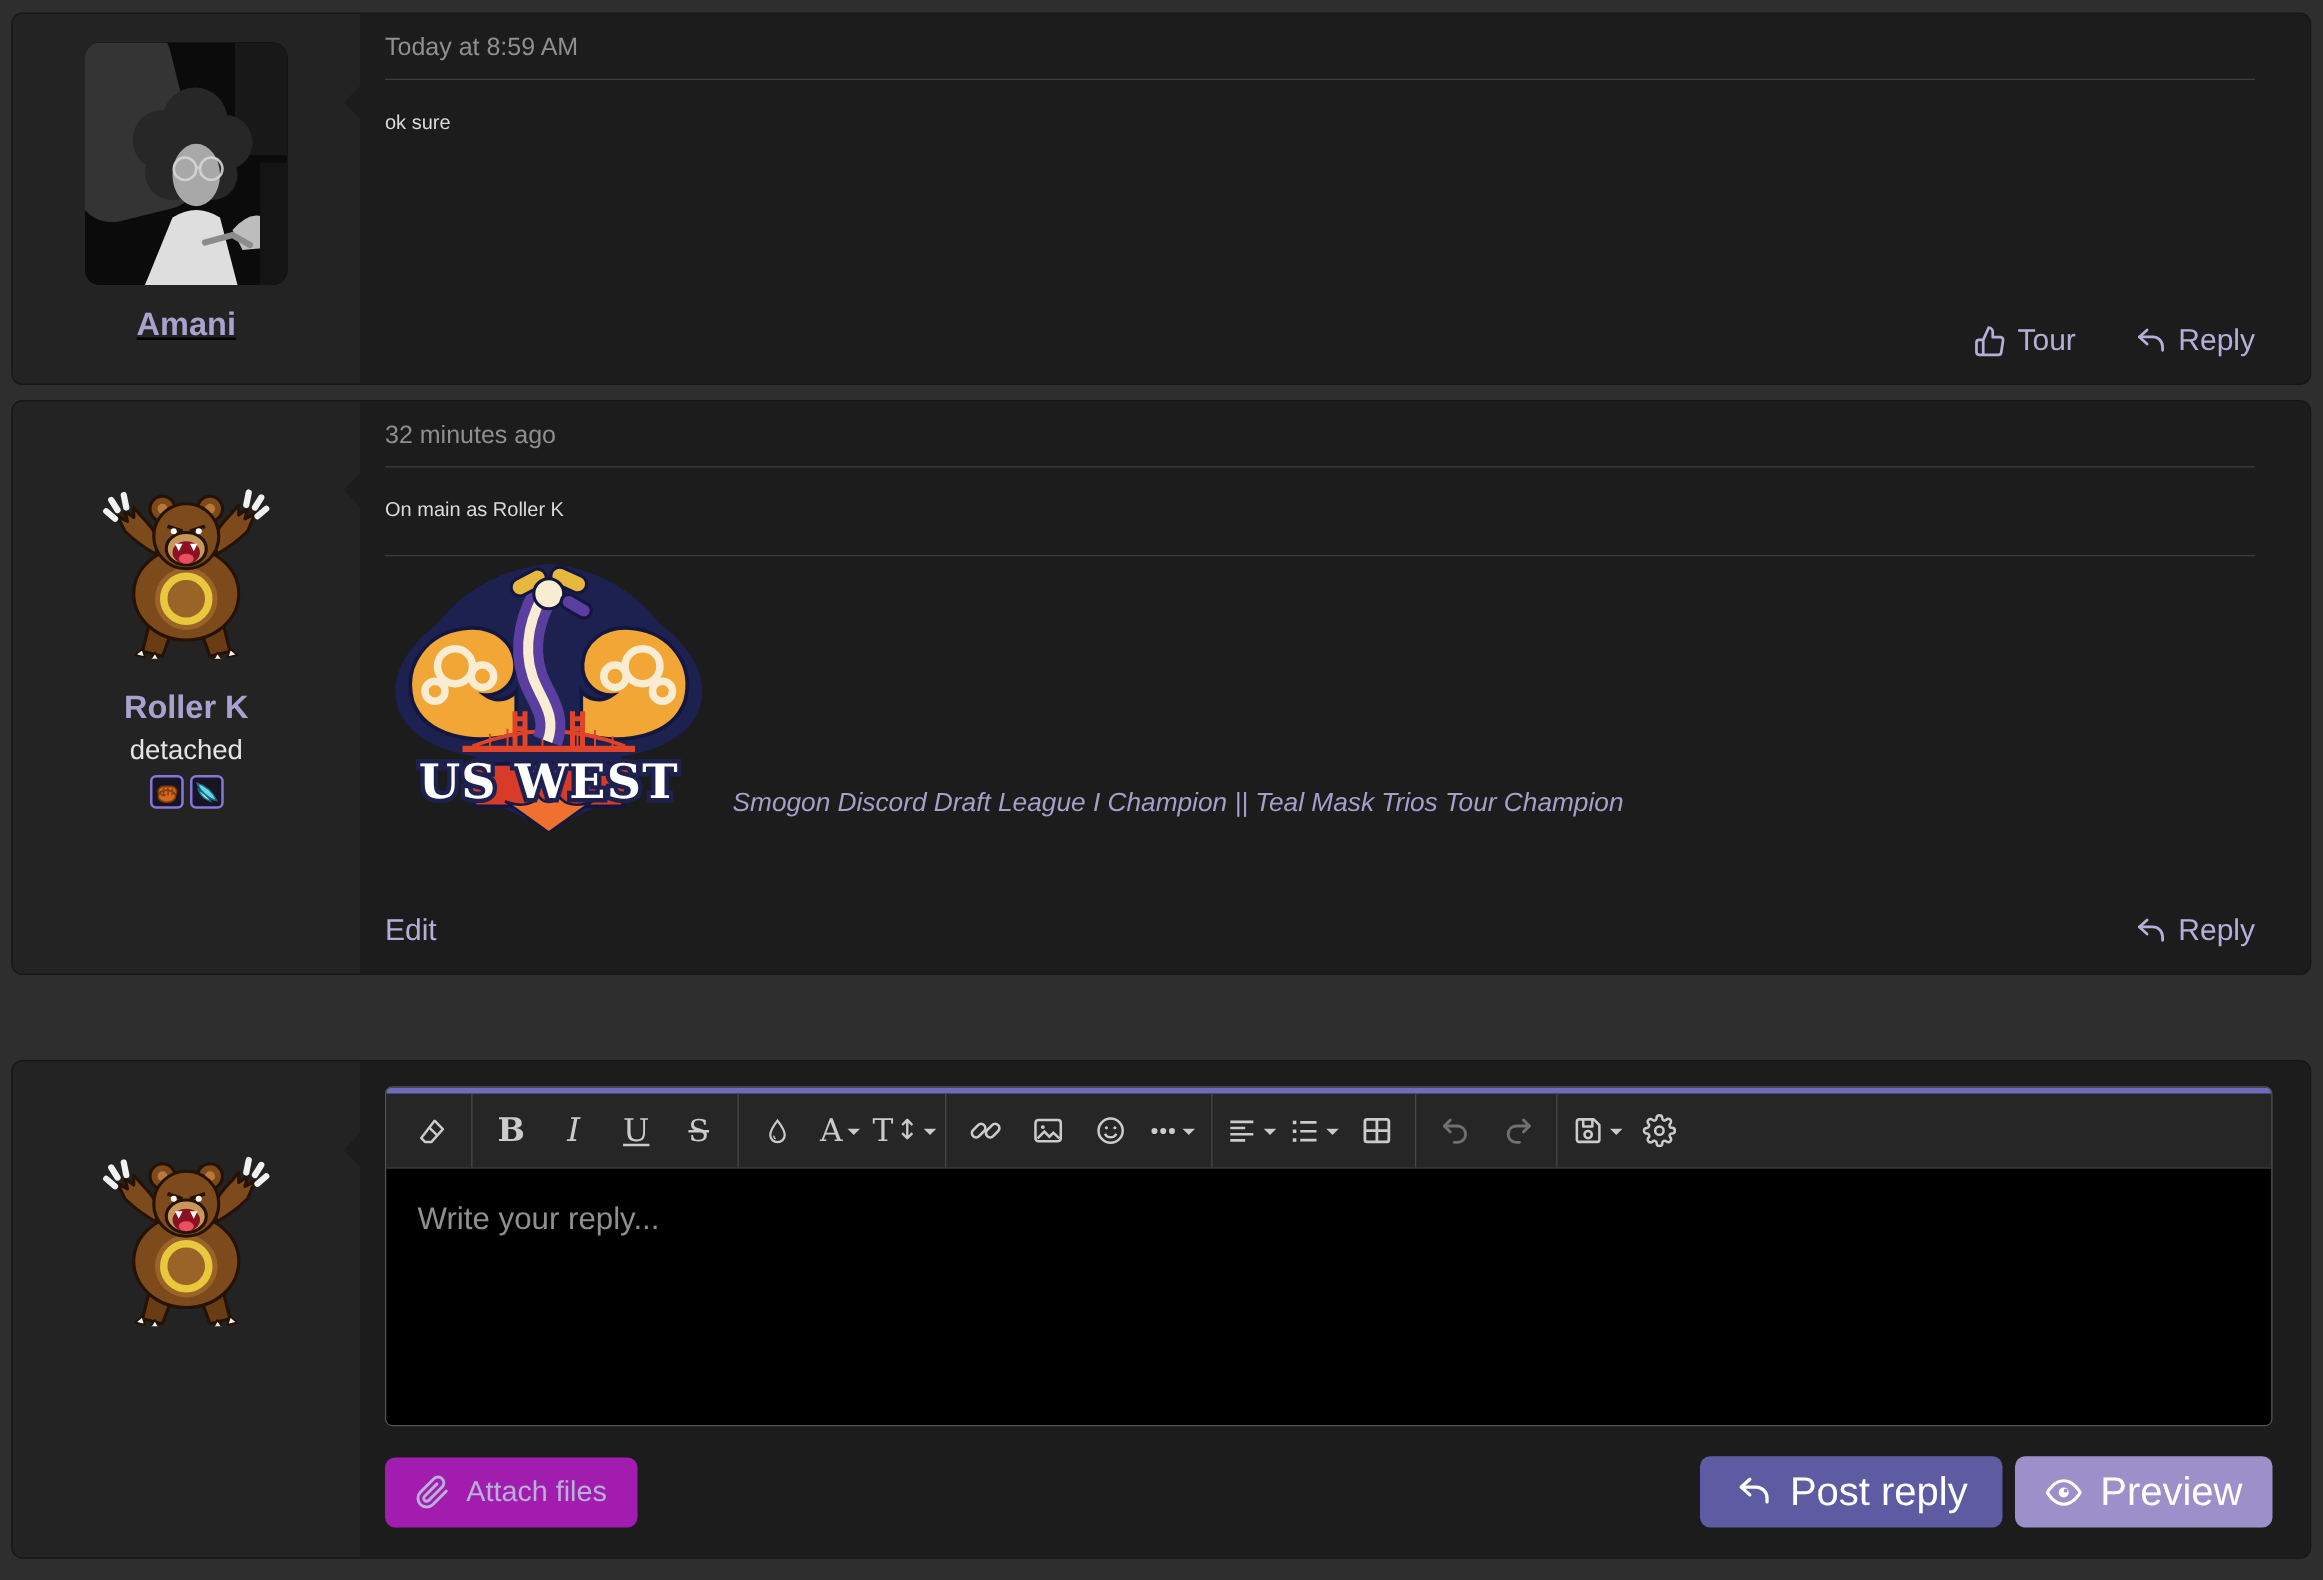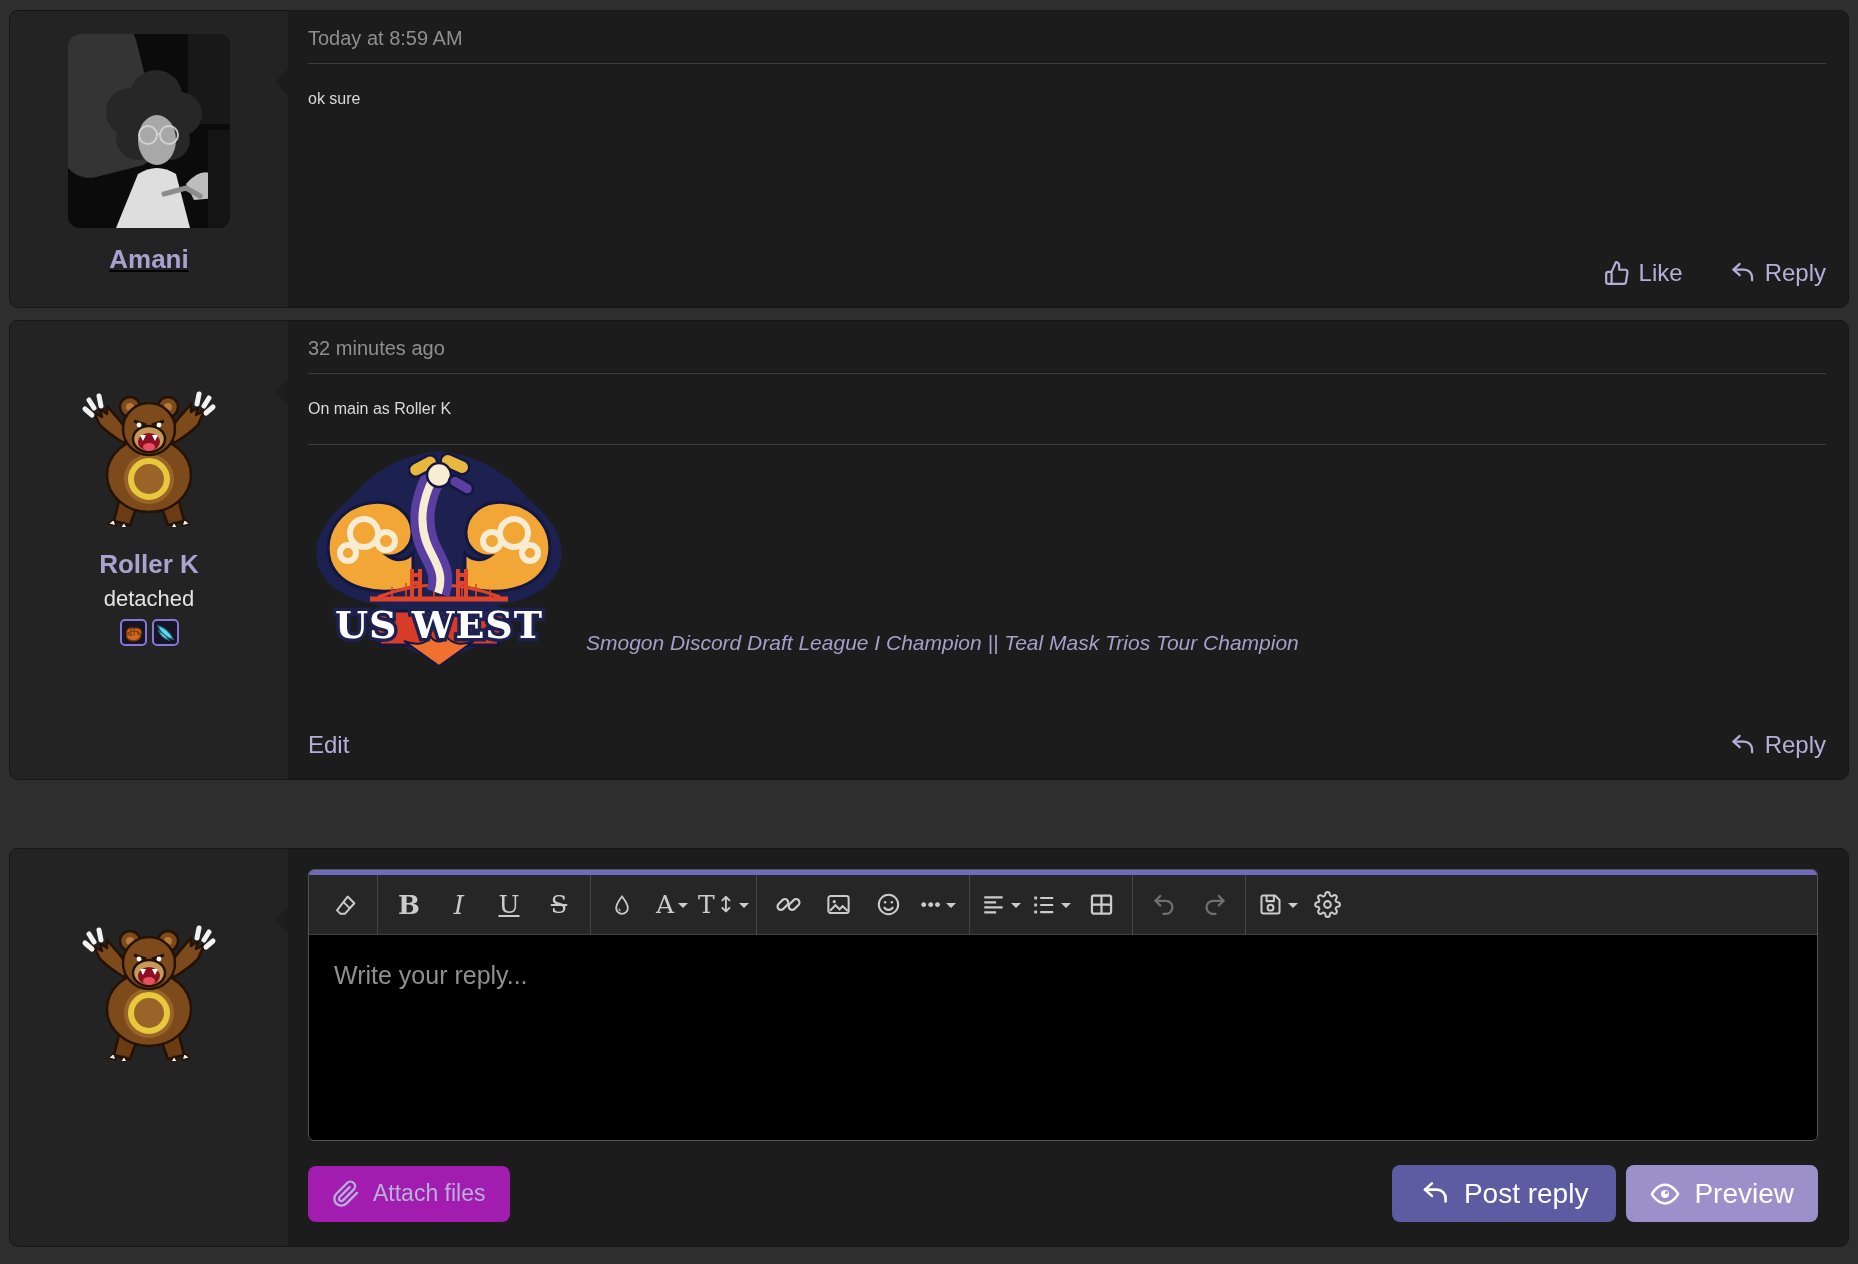--- a/index.html
+++ b/index.html
@@ -16,21 +16,21 @@
   .post-2 .cell-user { padding-top:66px; }
   .editor-post .cell-user { padding-top:72px; }
 
   .avatar-photo { width:162px; height:194px; border-radius:12px; overflow:hidden; background:#0b0b0b; }
   .username { margin-top:16px; font-size:26px; font-weight:bold; color:#a9a2cf; cursor:pointer; }
   .post-2 .username { margin-top:18px; }
   .user-title { margin-top:6px; font-size:22px; color:#e4e4e4; }
   .badge-row { margin-top:7px; display:flex; gap:5px; }
   .badge { width:27px; height:27px; border:2px solid #8678d8; border-radius:5px; background:#181424; display:flex; align-items:center; justify-content:center; }
 
-  .cell-msg { flex:1; position:relative; background:#1c1c1c; padding:16px 22px 20px 20px; display:flex; flex-direction:column; }
+  .cell-msg { flex:1; position:relative; background:#1c1c1c; padding:16px 44px 20px 20px; display:flex; flex-direction:column; }
   .cell-msg::before { content:""; position:absolute; left:0; top:58px; border-style:solid; border-width:13px 13px 13px 0; border-color:transparent #1c1c1c transparent transparent; margin-left:-13px; }
   .msg-header { font-size:20px; color:#8f8f8f; padding-bottom:13px; border-bottom:1px solid #3d3d3d; cursor:pointer; }
   .msg-body { font-size:16px; color:#dadada; margin-top:26px; }
   .msg-footer { margin-top:auto; display:flex; justify-content:flex-end; align-items:center; gap:46px; }
   .msg-footer-split { justify-content:space-between; }
   .action { display:flex; align-items:center; gap:9px; color:#b6aed9; font-size:24px; cursor:pointer; }
   .edit-link { color:#b6aed9; font-size:24px; cursor:pointer; }
 
   .sig-divider { border-top:1px solid #3d3d3d; margin-top:26px; }
   .sig-row { display:flex; align-items:flex-end; gap:16px; }
@@ -55,21 +55,21 @@
   .crt { width:0; height:0; border:5px solid transparent; border-top-color:#cbcbcb; margin-top:6px; }
   .dots { letter-spacing:1px; font-size:17px; color:#cbcbcb; font-weight:bold; }
   .dim svg { opacity:0.45; }
 
   .reply-input { background:#000000; height:205px; padding:26px 25px; cursor:text; }
   .placeholder { font-size:25px; color:#8f8f8f; }
 
   .editor-actions { margin-top:24px; display:flex; justify-content:space-between; align-items:center; }
   .attach-btn { background:#a21caf; border-radius:8px; height:56px; padding:0 24px; display:flex; align-items:center; gap:13px; color:#b7b0d9; font-size:23px; cursor:pointer; }
   .right-btns { display:flex; gap:10px; }
-  .btn { border-radius:8px; height:57px; display:flex; align-items:center; gap:14px; color:#ffffff; font-size:28px; cursor:pointer; }
+  .btn { border-radius:8px; height:57px; display:flex; align-items:center; gap:14px; color:#ffffff; font-size:32px; cursor:pointer; }
   .post-reply-btn { background:#5d5ba2; padding:0 28px; }
   .preview-btn { background:#9b90c9; padding:0 24px; }
 </style>
 </head>
 <body>
 
 <div class="wrap">
 
   <article class="post post-1">
     <aside class="cell-user">
@@ -101,21 +101,21 @@
       <div class="username">Amani</div>
     </aside>
     <div class="cell-msg">
       <div class="msg-header">Today at 8:59 AM</div>
       <div class="msg-body">ok sure</div>
       <div class="msg-footer">
         <span class="action">
           <svg width="26" height="26" viewBox="0 0 24 24" fill="none" stroke="#b6aed9" stroke-width="2" stroke-linecap="round" stroke-linejoin="round">
             <path d="M14 9V5a3 3 0 0 0-3-3l-4 9v11h11.28a2 2 0 0 0 2-1.7l1.38-9a2 2 0 0 0-2-2.3zM7 22H4a2 2 0 0 1-2-2v-7a2 2 0 0 1 2-2h3"></path>
           </svg>
-          <span>Like</span>
+          <span>Tour</span>
         </span>
         <span class="action">
           <svg width="27" height="27" viewBox="0 0 24 24" fill="none" stroke="#b6aed9" stroke-width="2" stroke-linecap="round" stroke-linejoin="round">
             <path d="M9.5 13.5 4 8.5 9.5 3.5"></path>
               <path d="M4 8.5h9.5a7 7 0 0 1 7 7V18"></path>
           </svg>
           <span>Reply</span>
         </span>
       </div>
     </div>

